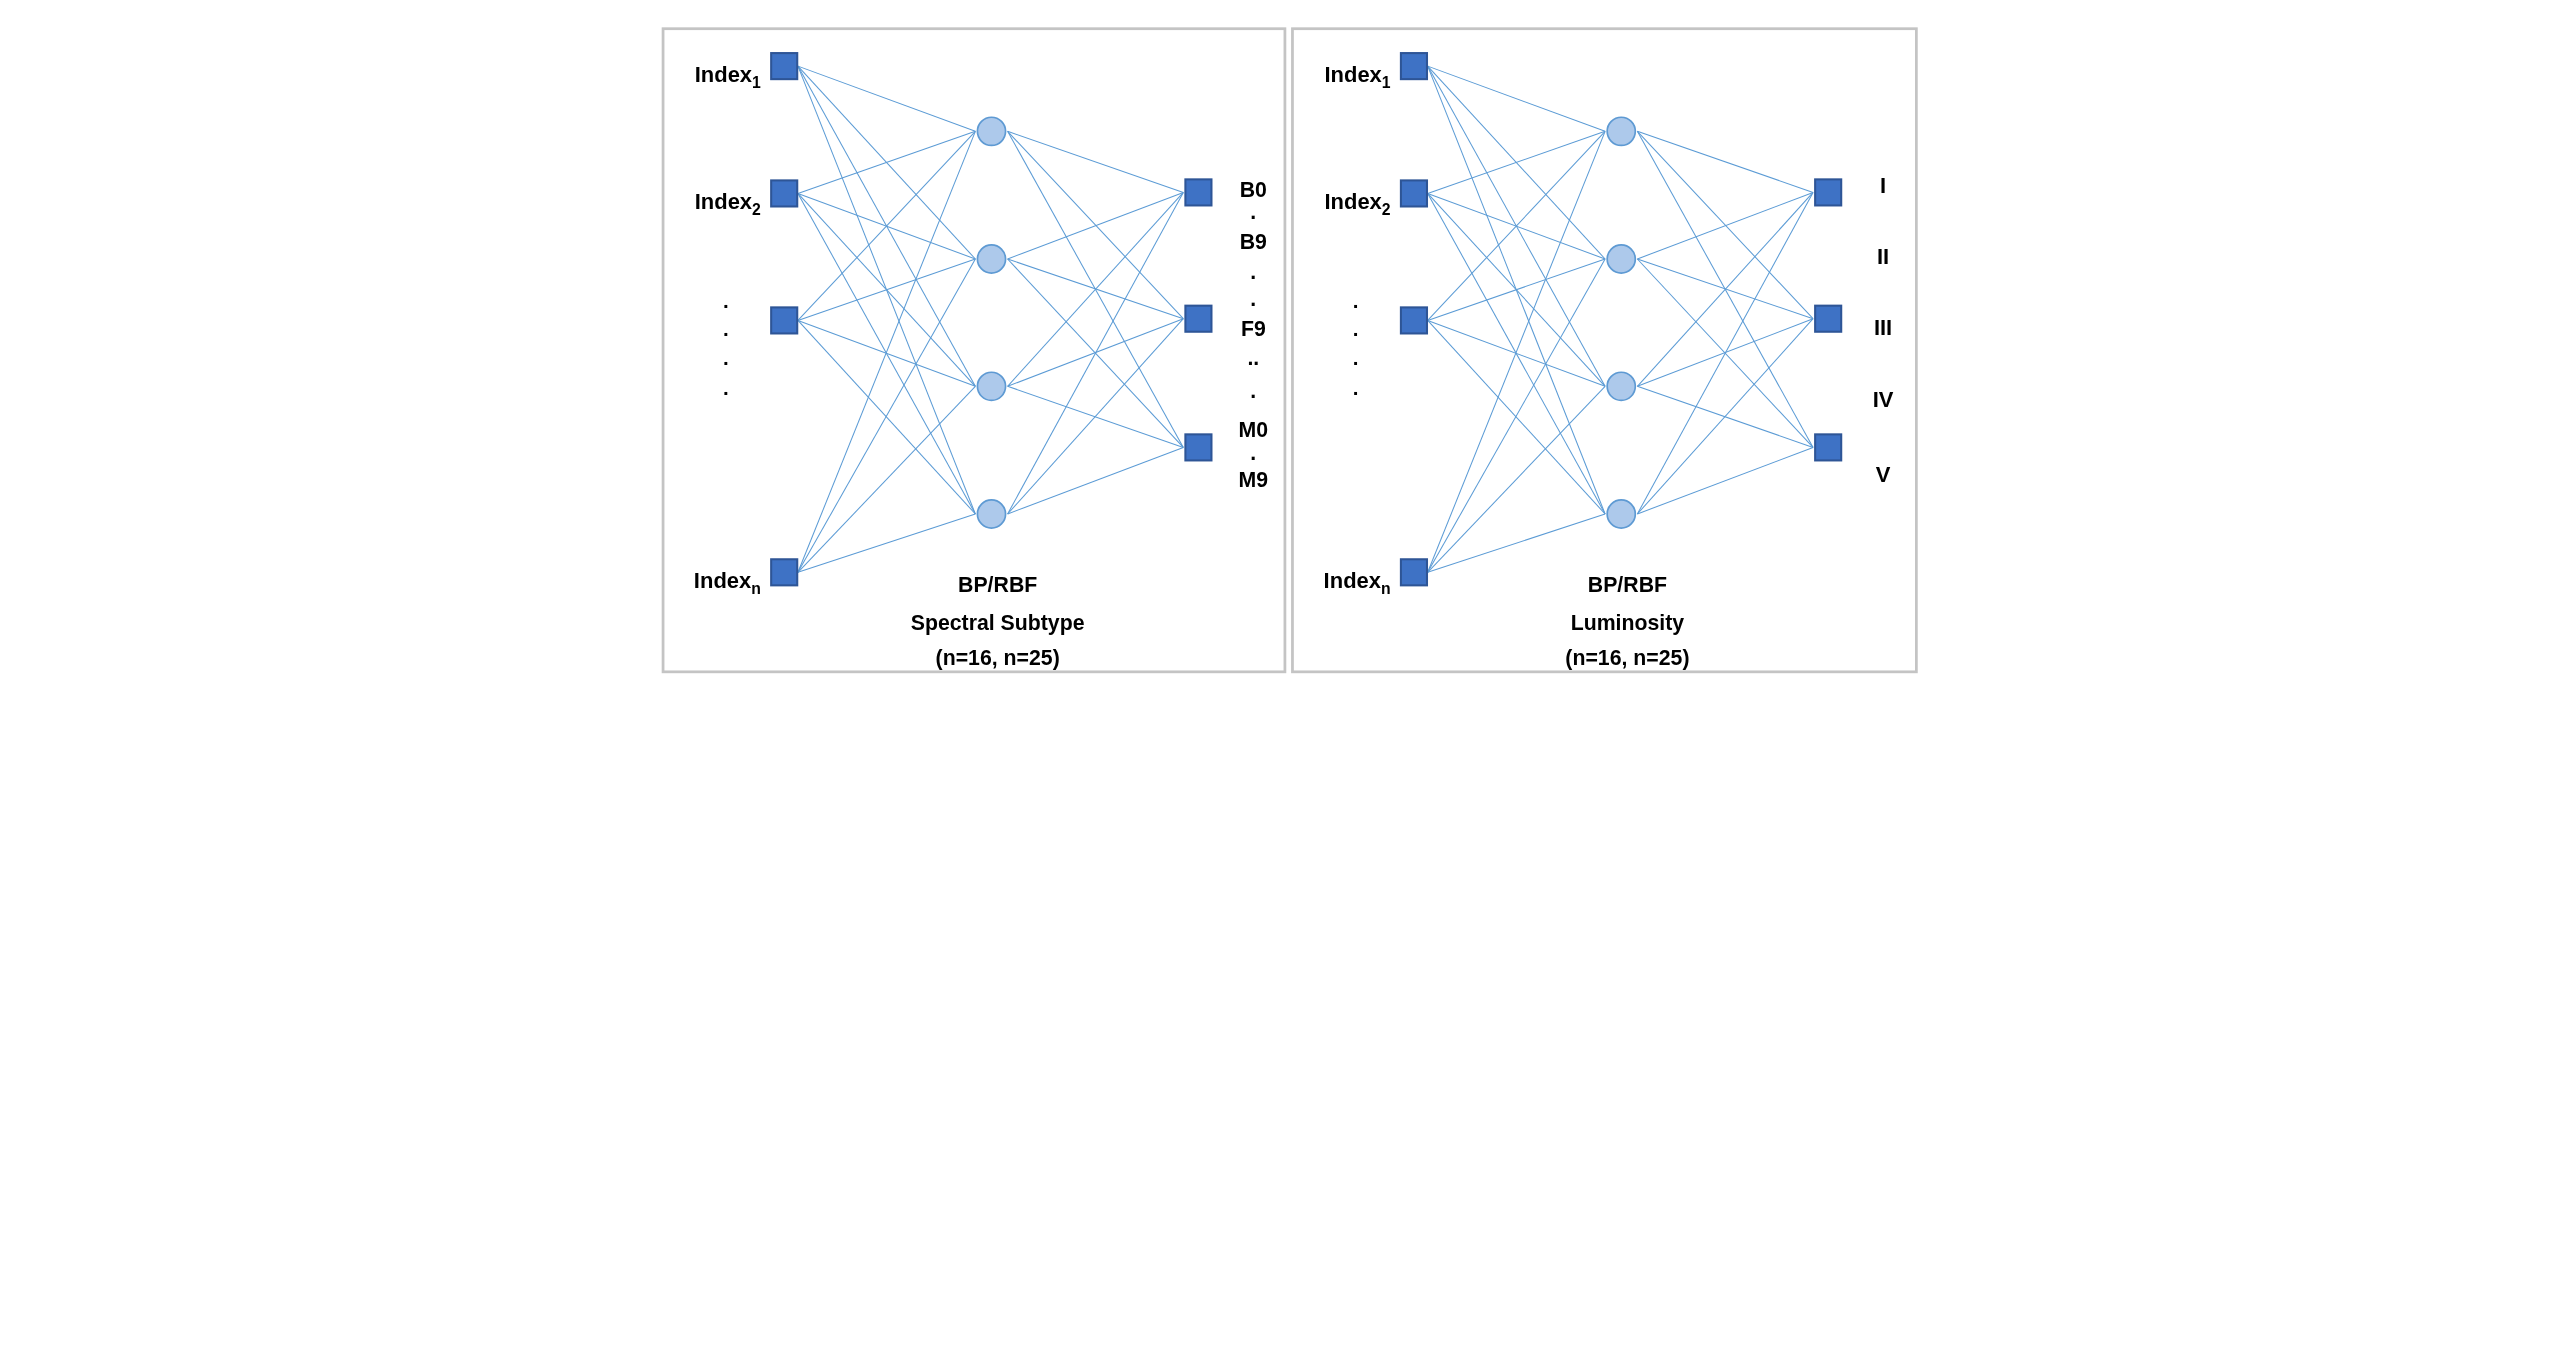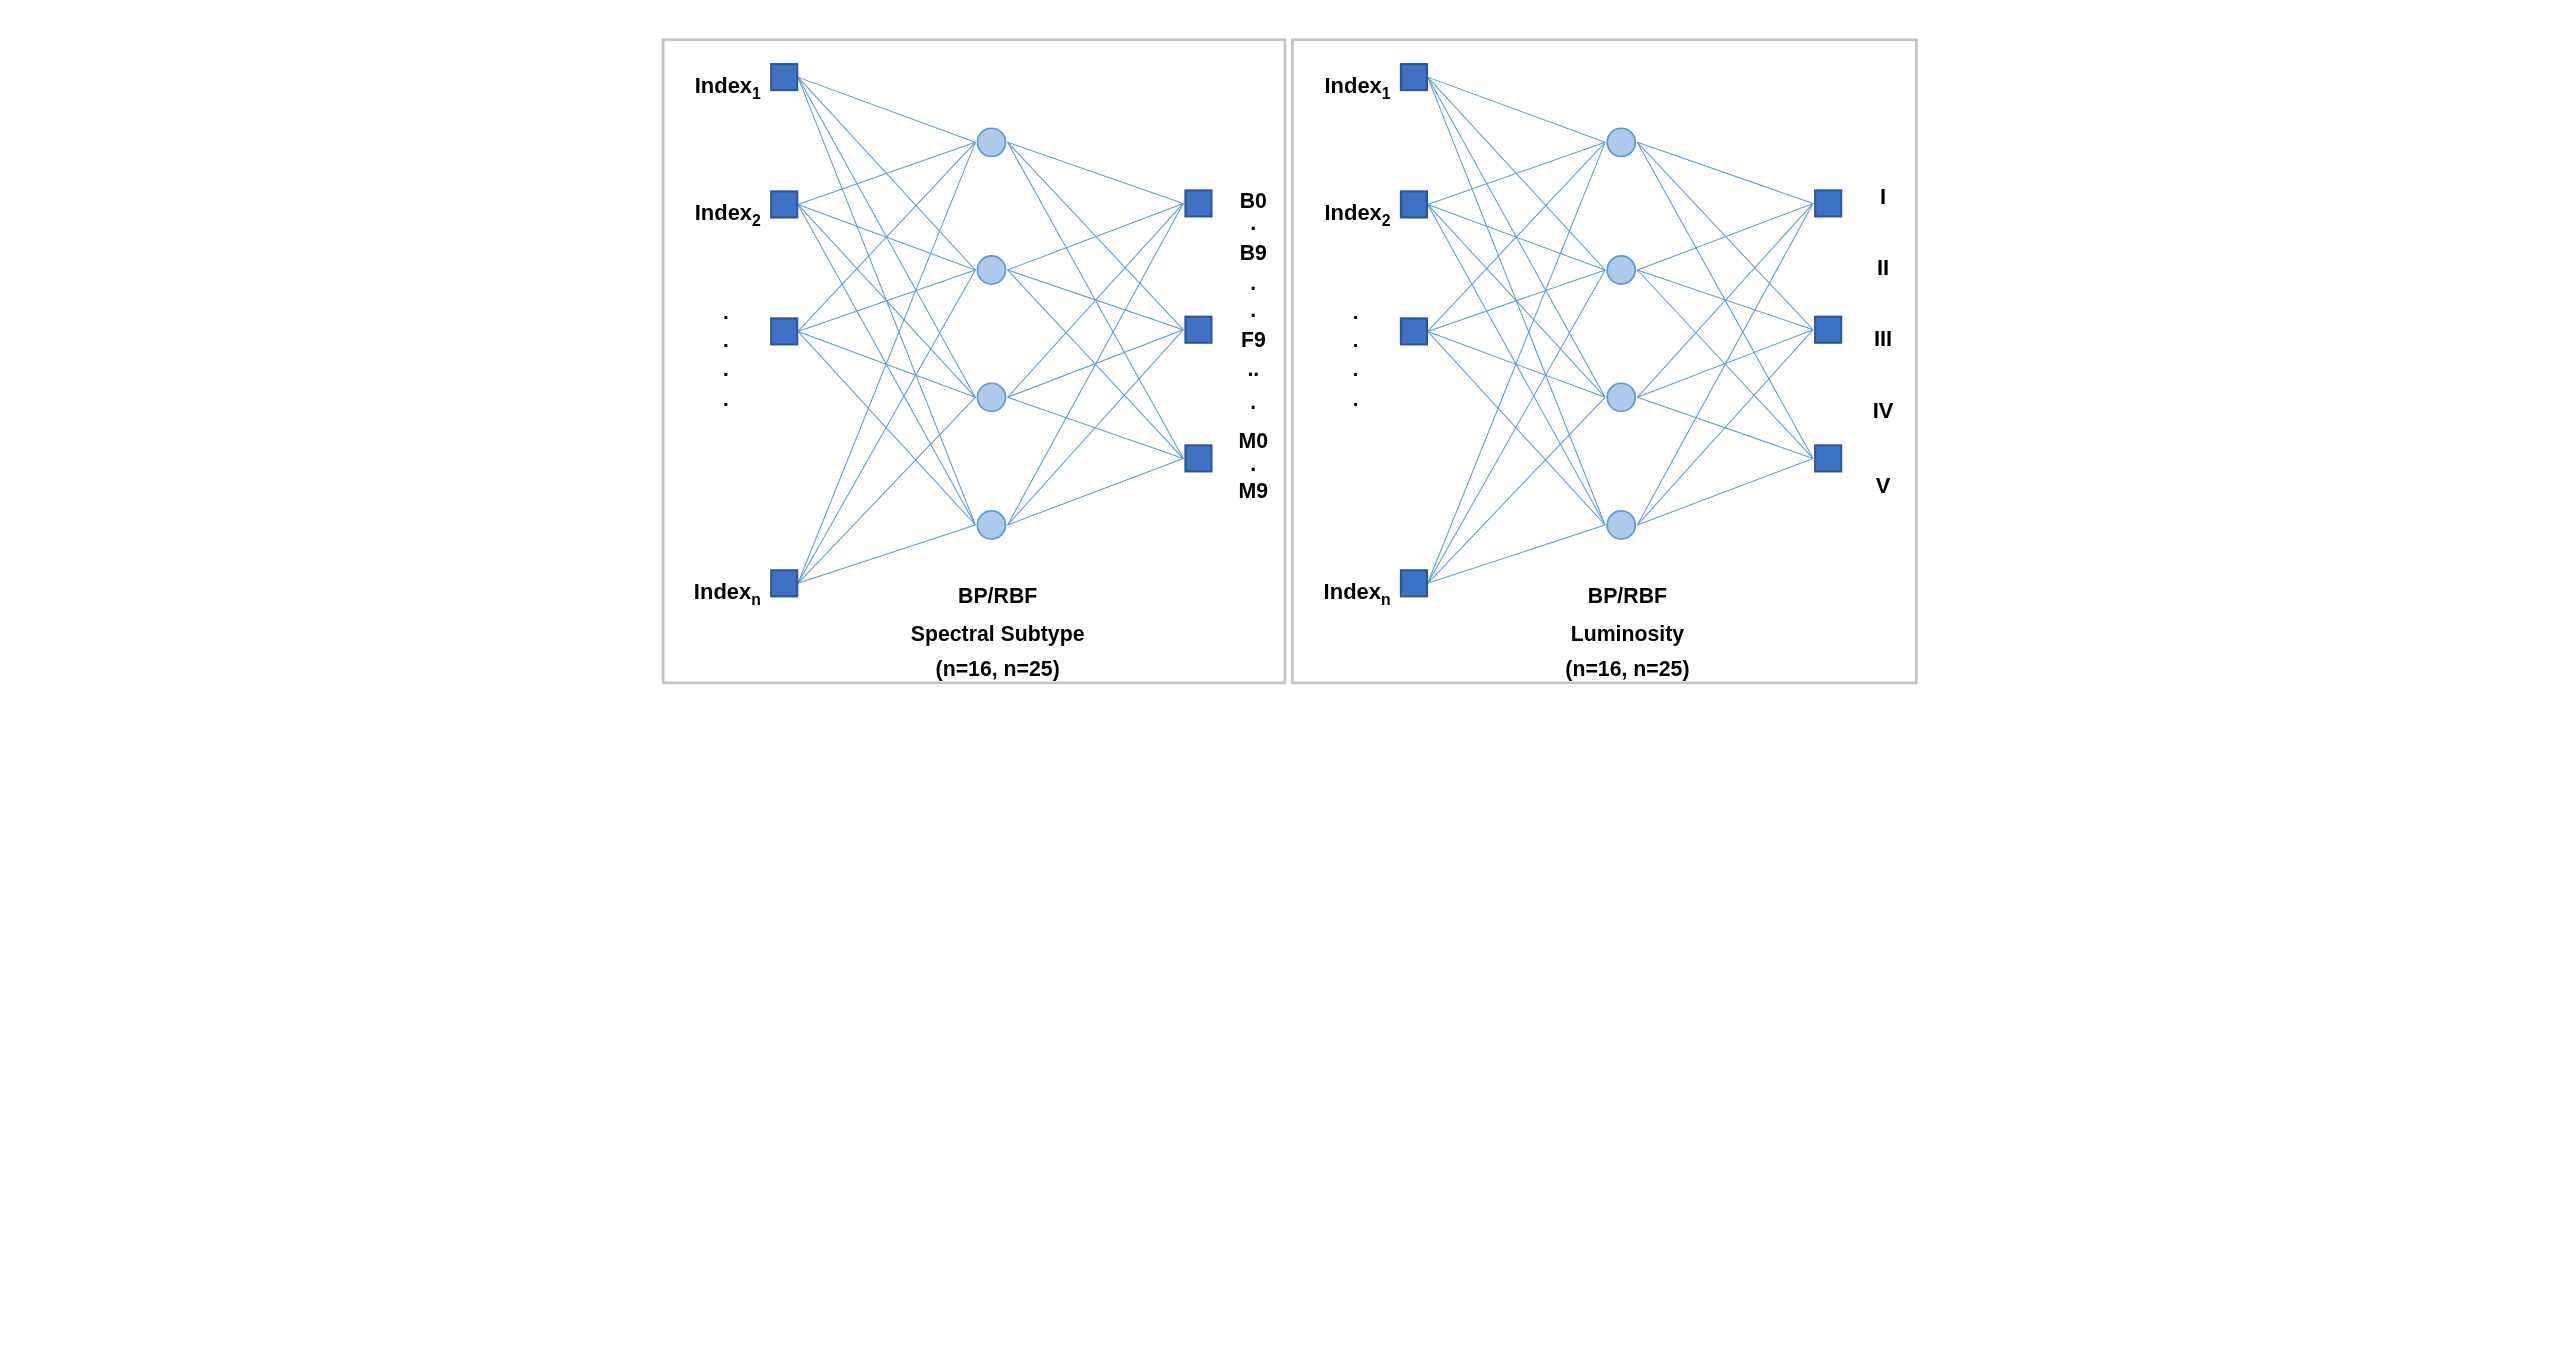--- a/index.html
+++ b/index.html
@@ -1,16 +1,16 @@
 <!DOCTYPE html>
 <html style="font-size:11px"><head>
 <meta charset="utf-8">
 <style>
   html,body{margin:0;padding:0;background:#ffffff;}
-  .page{width:1288px;margin:15px auto;background:#ffffff;}
+  .page{width:1288px;margin:4px auto;background:#ffffff;}
   svg{display:block;width:100%;height:auto;}
   text{font-family:"Liberation Sans","DejaVu Sans",sans-serif;font-weight:bold;fill:#000000;}
   .lbl{font-size:64px;}
   .sub{font-size:46px;}
   .dotcol{font-size:60px;}
   .outL{font-size:62px;text-anchor:middle;}
   .outR{font-size:64px;text-anchor:middle;}
   .cap{font-size:62px;text-anchor:middle;}
   .panel{fill:#ffffff;}
 </style>

